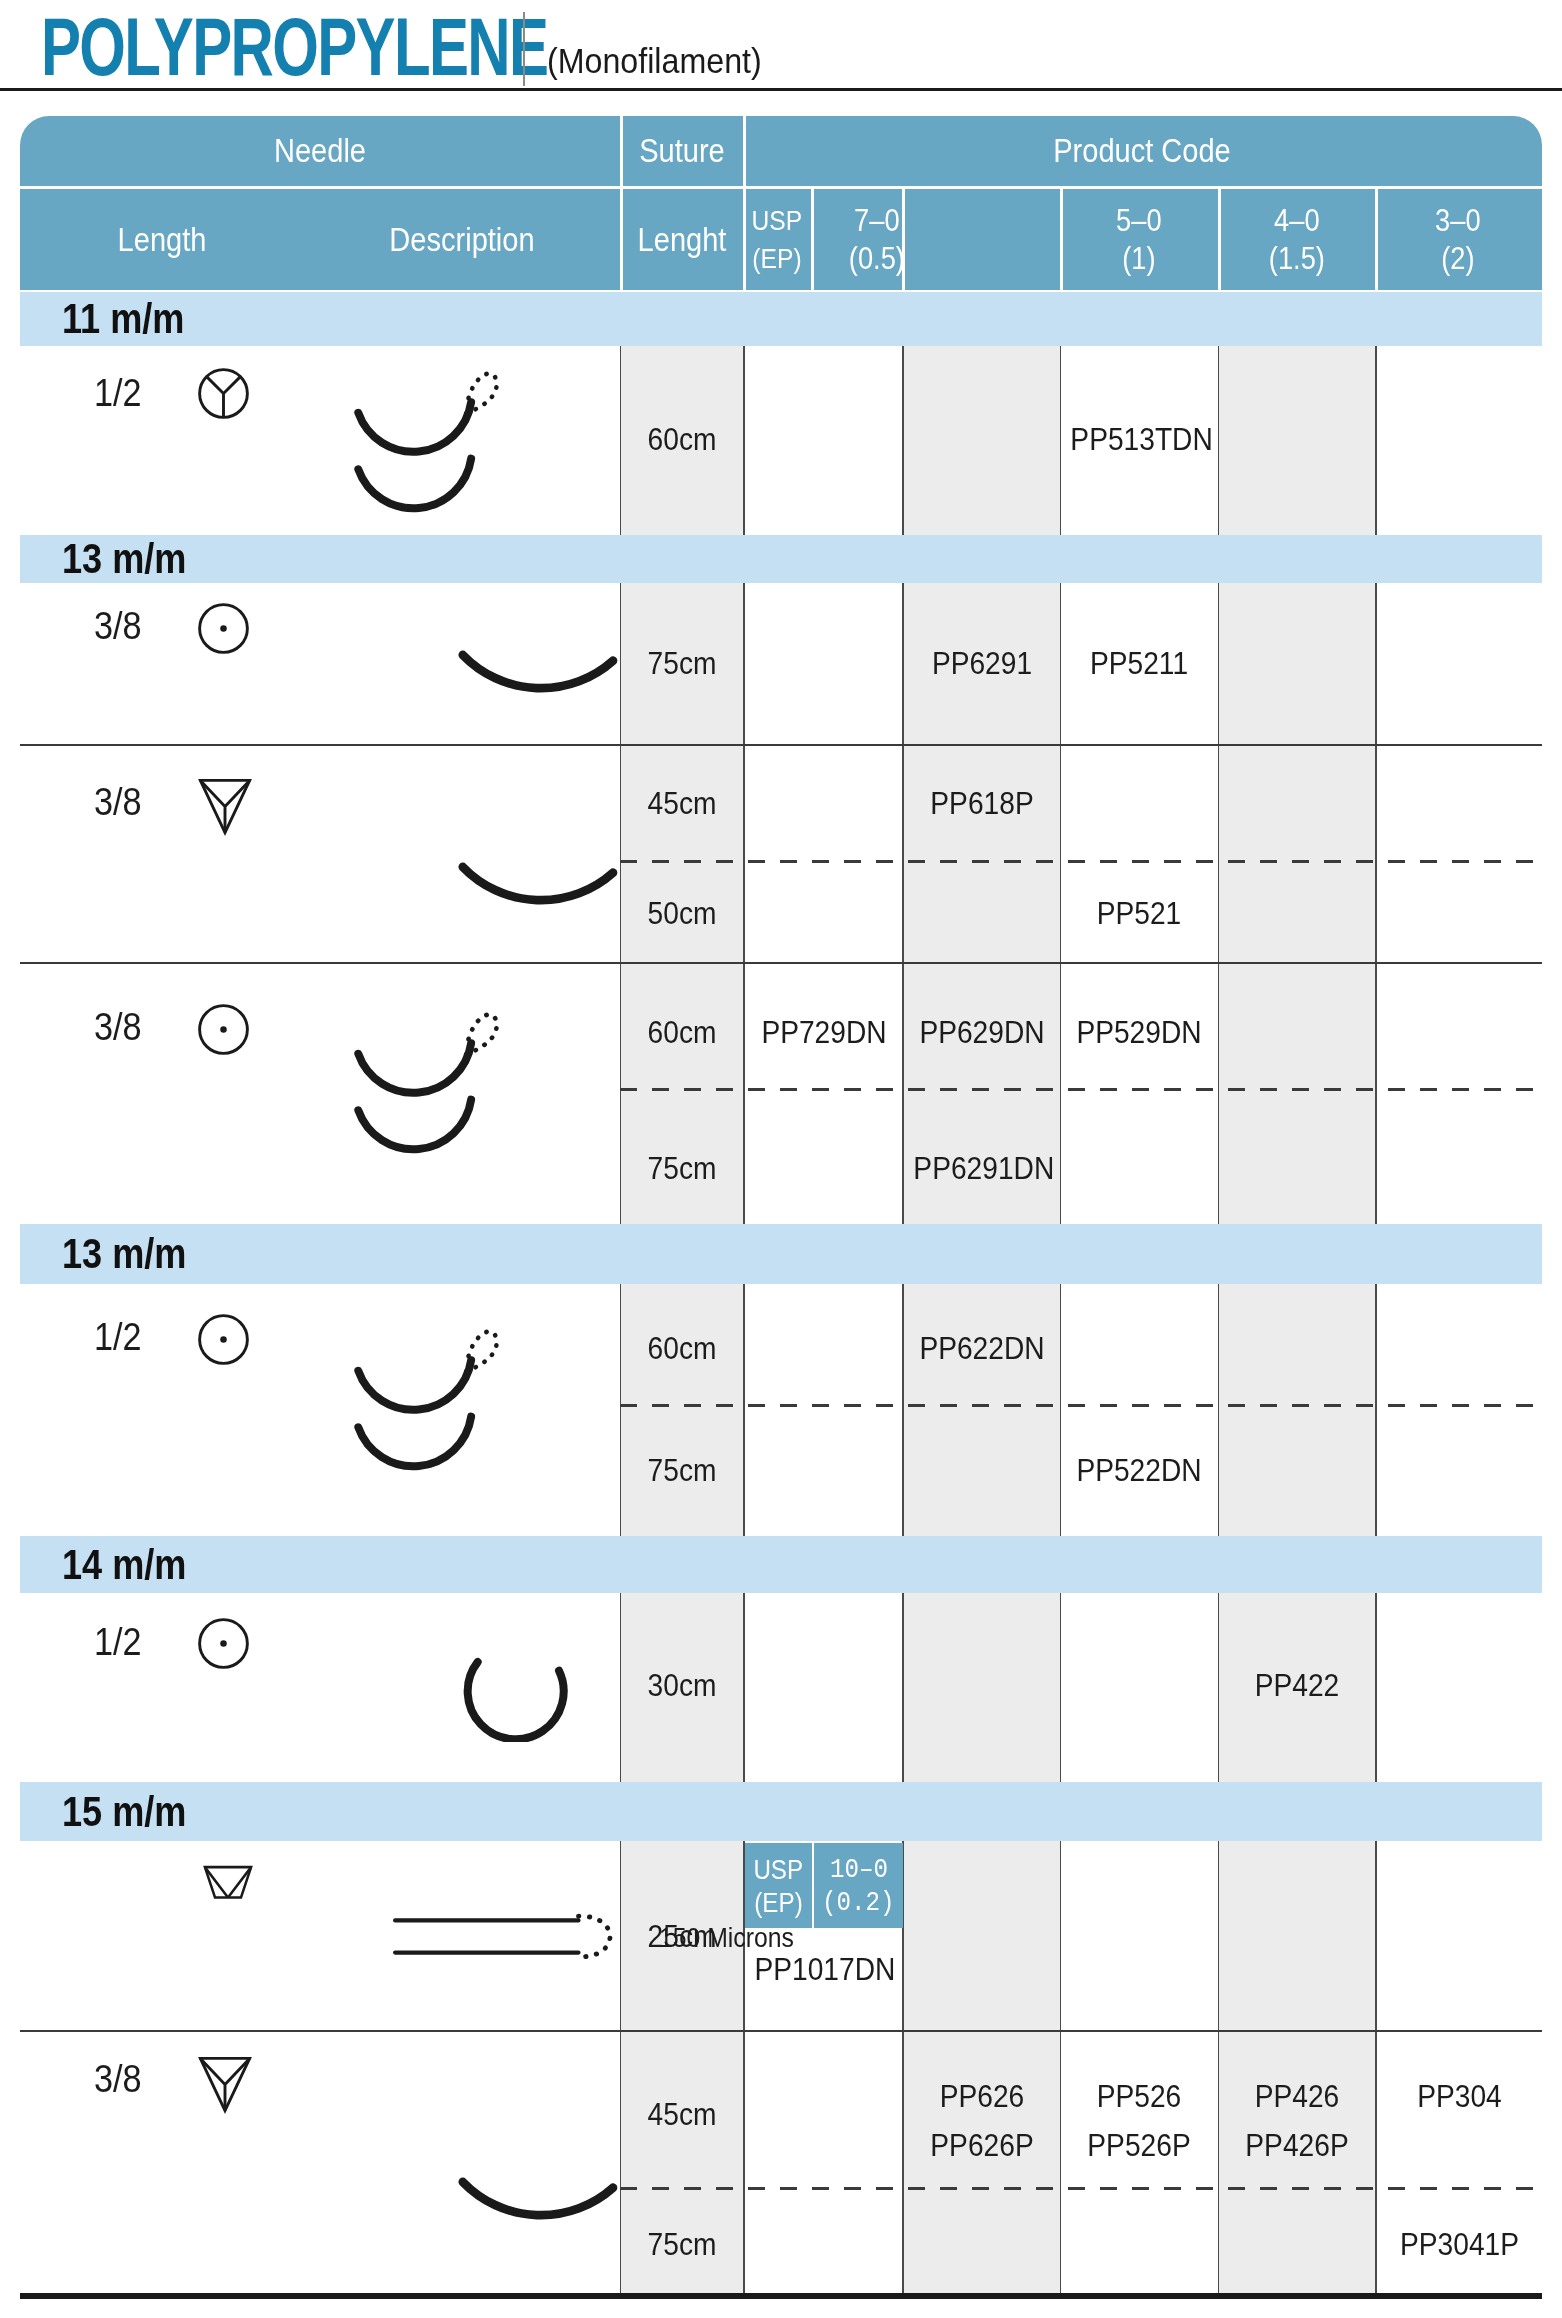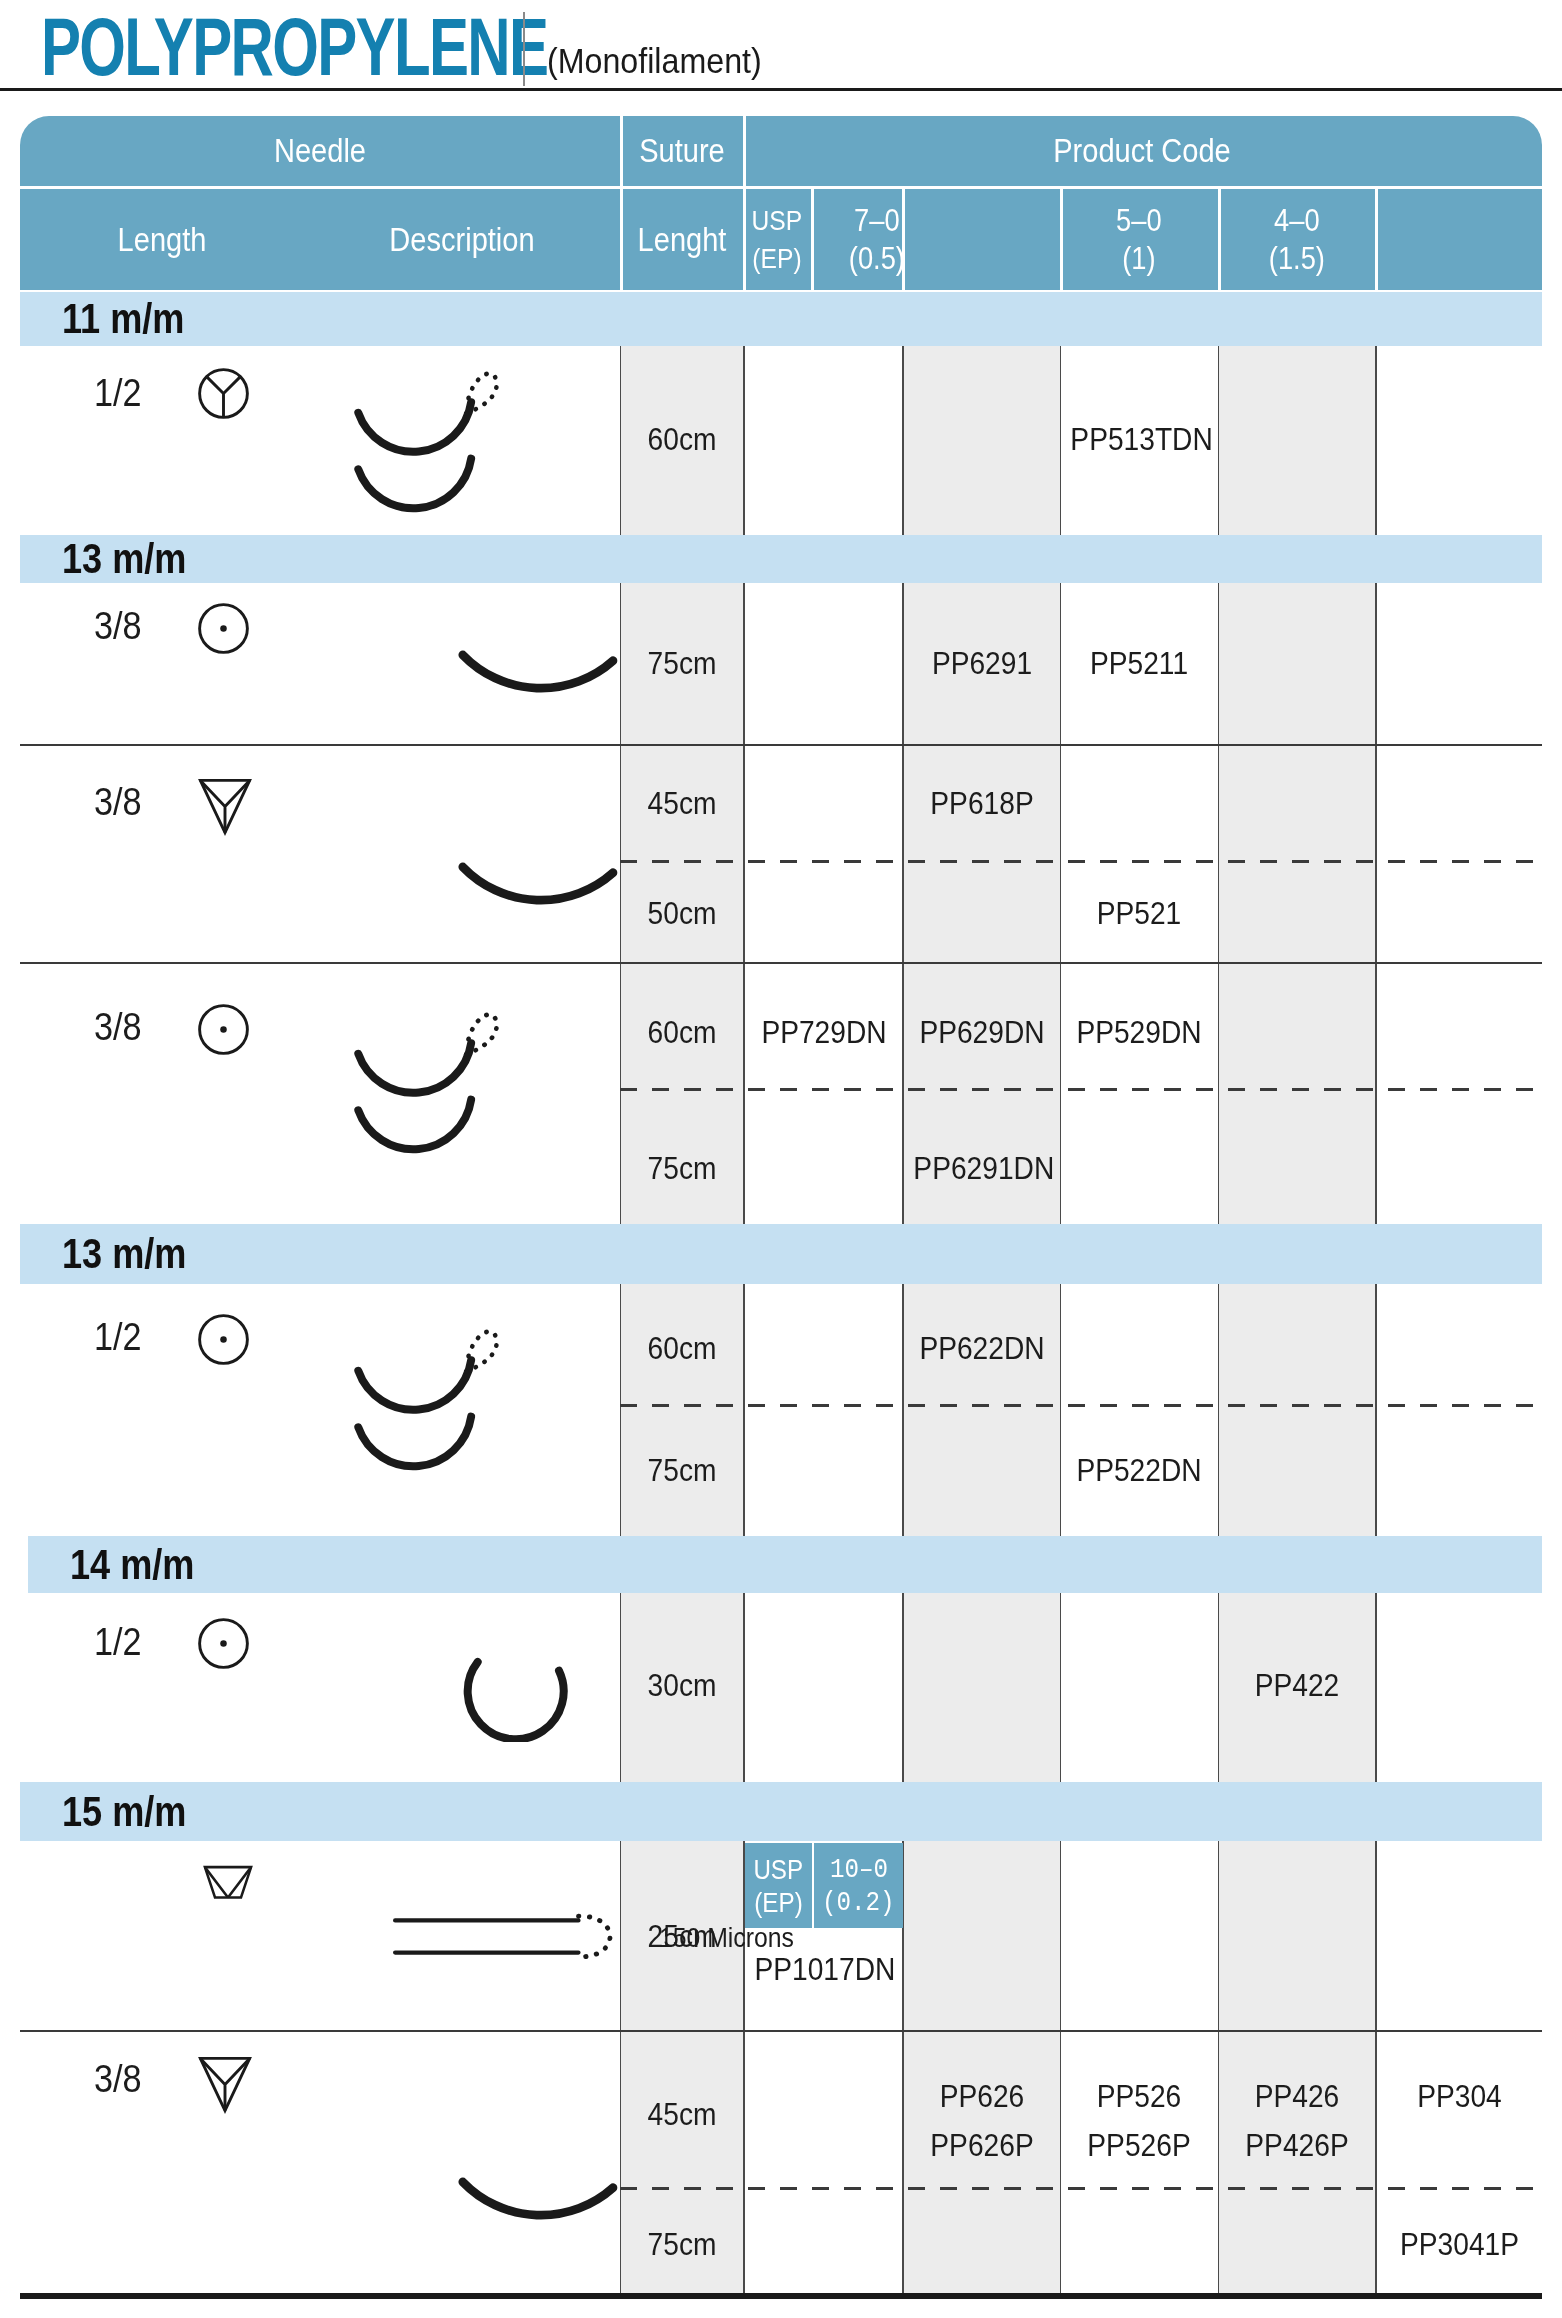--- a/index.html
+++ b/index.html
@@ -113,20 +113,24 @@
         <span class="cnd">(0.5)</span>
       </div>
       <div class="sizecell" style="left:1040px;width:158px;">
         <span class="cnd">5–0</span>
         <span class="cnd">(1)</span>
       </div>
       <div class="sizecell" style="left:1198px;width:158px;">
         <span class="cnd">4–0</span>
         <span class="cnd">(1.5)</span>
       </div>
+      <div class="sizecell" style="left:1355px;width:166px;">
+        <span class="cnd">3–0</span>
+        <span class="cnd">(2)</span>
+      </div>
     </div>
 
     <div class="band" style="height:54px;margin-top:2.2px;">
       <div class="band-label">11 m/m</div>
     </div>
 
     <div class="nrow" style="height:189px;">
       <div class="frac" style="top:26px;">1/2</div>
       <div class="nicon" style="top:20px;">
         <svg width="55" height="55" viewBox="0 0 76 76">
@@ -230,21 +234,21 @@
           <path class="np" d="M20 155 A88 88 0 0 0 190 139"></path>
         </svg>
       </div>
       <div class="cell slen" style="top:43px;">60cm</div>
       <div class="cell cc6" style="top:43px;">PP622DN</div>
       <div class="dash" style="top:120px;"></div>
       <div class="cell slen" style="top:165px;">75cm</div>
       <div class="cell cc5" style="top:165px;">PP522DN</div>
     </div>
 
-    <div class="band" style="height:57px;margin-left:8px;">
+    <div class="band" style="height:57px;">
       <div class="band-label">14 m/m</div>
     </div>
 
     <div class="nrow" style="height:189px;">
       <div class="frac" style="top:27.5px;">1/2</div>
       <div class="nicon" style="top:23px;">
         <svg width="55" height="55" viewBox="0 0 76 76">
             <circle class="ic" cx="38" cy="38" r="33"></circle>
             <circle cx="38" cy="38" r="4.5" fill="#1a1a1a"></circle>
           </svg>

